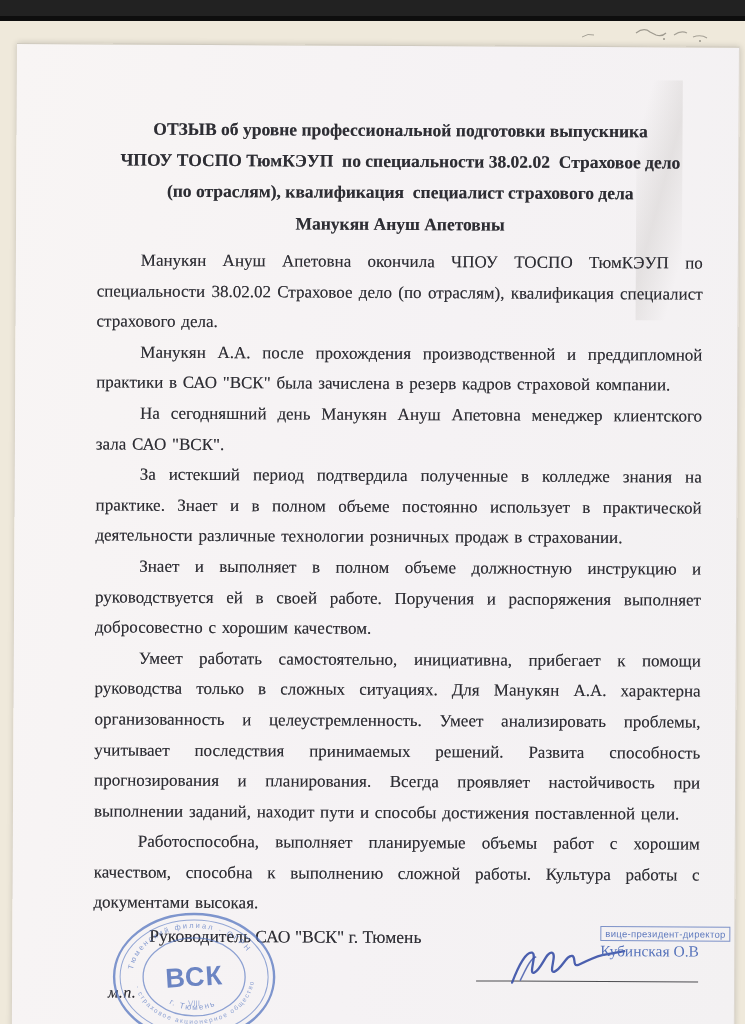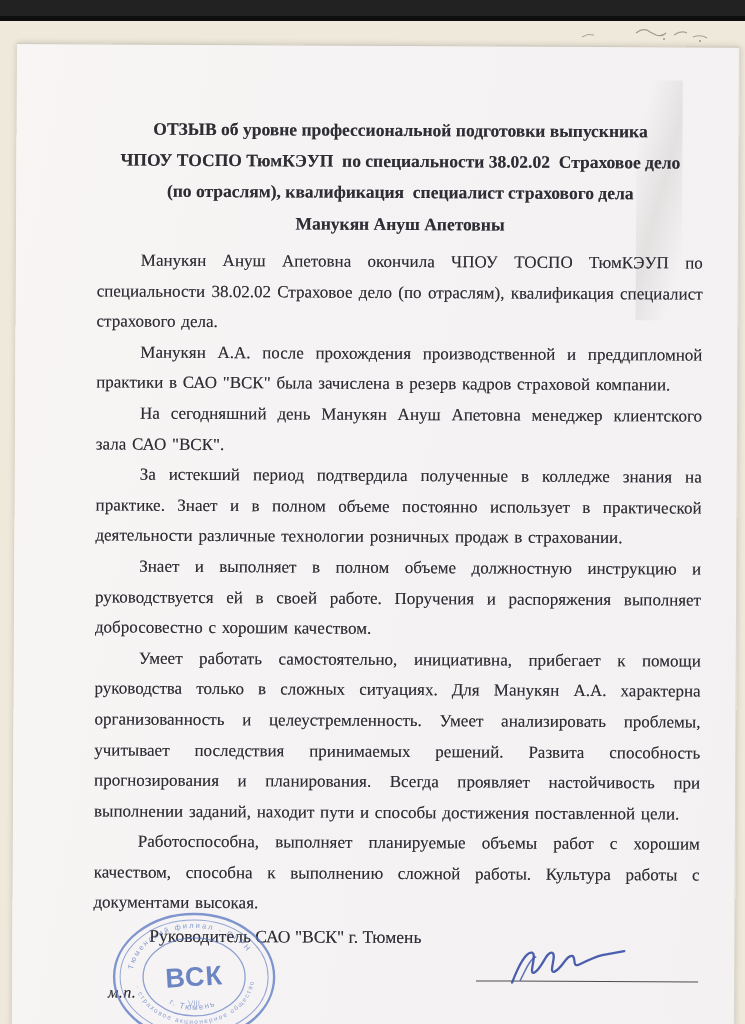--- a/index.html
+++ b/index.html
@@ -86,20 +86,24 @@
 
     <div class="role-line txt">Руководитель САО "ВСК" г. Тюмень</div>
     <div class="mp-label txt">м.п.</div>
 
     <div class="sig-line"></div>
     <svg class="sig-svg" width="150" height="44" viewBox="0 0 150 44">
       <path d="M22,40 C28,24 36,8 42,10 C47,12 38,32 44,30 C52,26 56,8 62,10 C67,12 58,30 64,29 C72,26 76,12 82,13 C86,14 82,24 88,22 C96,18 104,14 112,12 L134,8" stroke="#3c53a8" stroke-width="2.3" fill="none" stroke-linecap="round" opacity=".92"></path>
       <path d="M30,38 C36,26 40,16 46,14" stroke="#3c53a8" stroke-width="1.6" fill="none" opacity=".8"></path>
     </svg>
 
+    <div class="kub-stamp">
+      <span class="role">вице-президент-директор</span>
+      <div class="name">Кубинская О.В</div>
+    </div>
 
     <svg class="round-stamp" width="168" height="134" viewBox="0 0 168 134">
       <defs>
         <path id="ringTop" d="M 22,67 A 62,49 0 1 1 146,67" fill="none"></path>
         <path id="ringBottom" d="M 24,67 A 60,47 0 0 0 144,67" fill="none"></path>
         <path id="innerBottom" d="M 42,67 A 42,33 0 0 0 126,67" fill="none"></path>
       </defs>
       <ellipse cx="84" cy="67" rx="80" ry="63" fill="none" stroke="#5676c0" stroke-width="2.4" opacity=".85"></ellipse>
       <ellipse cx="84" cy="67" rx="74" ry="57" fill="none" stroke="#5676c0" stroke-width="1" opacity=".7"></ellipse>
       <ellipse cx="84" cy="67" rx="51" ry="39" fill="none" stroke="#5676c0" stroke-width="1.3" opacity=".75"></ellipse>

